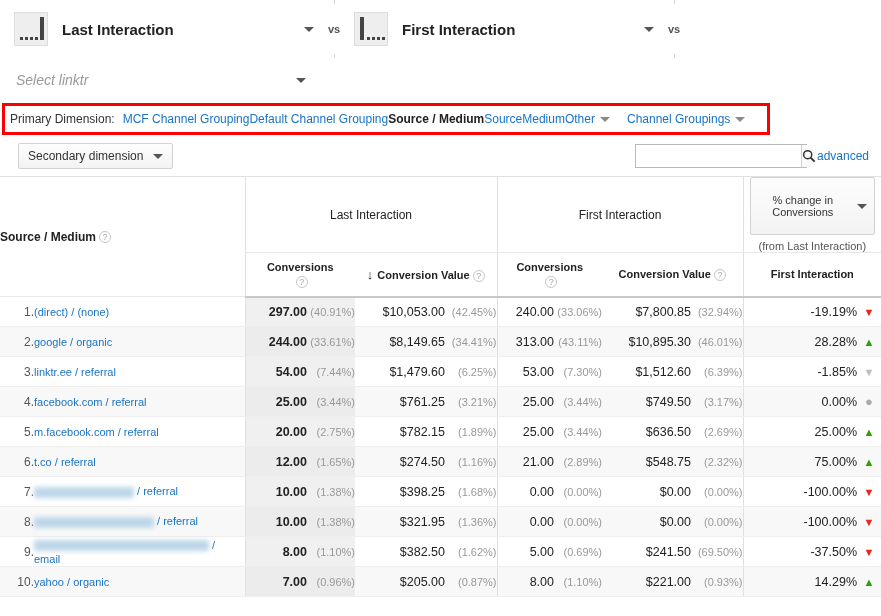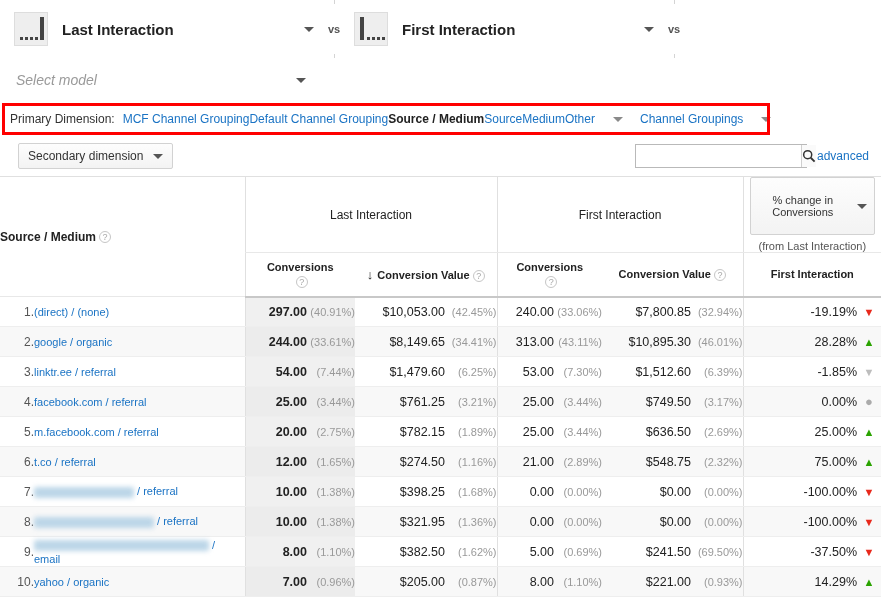--- a/index.html
+++ b/index.html
@@ -127,21 +127,21 @@
     text-decoration: none;
     white-space: nowrap;
   }
   .primary-dim a.active {
     color: #222;
     font-weight: bold;
   }
   .primary-dim .withcaret {
     display: inline-flex;
     align-items: center;
-    gap: 18px;
+    gap: 5px;
     margin-right: 17px;
   }
   .primary-dim .withcaret a { margin-right: 0; }
 
   .redbox {
     position: absolute;
     left: 2px; top: 1px;
     width: 768px; height: 32px;
     border: 3px solid #ff0000;
     pointer-events: none;
@@ -373,21 +373,21 @@
 
     <div class="vs-sep">
       <span class="bar"></span>
       <span class="vs-label">vs</span>
       <span class="bar"></span>
     </div>
   </div>
 
   <div class="select-model-row">
     <div class="select-model-box">
-      <span class="select-model-text">Select model</span>
+      <span class="select-model-text">Select linktr</span>
       <span class="caret"></span>
     </div>
   </div>
 
   <div class="primary-dim-wrap">
     <div class="primary-dim">
       <span class="pd-label">Primary Dimension:</span>
 
       <a href="#">MCF Channel Grouping</a>
 

